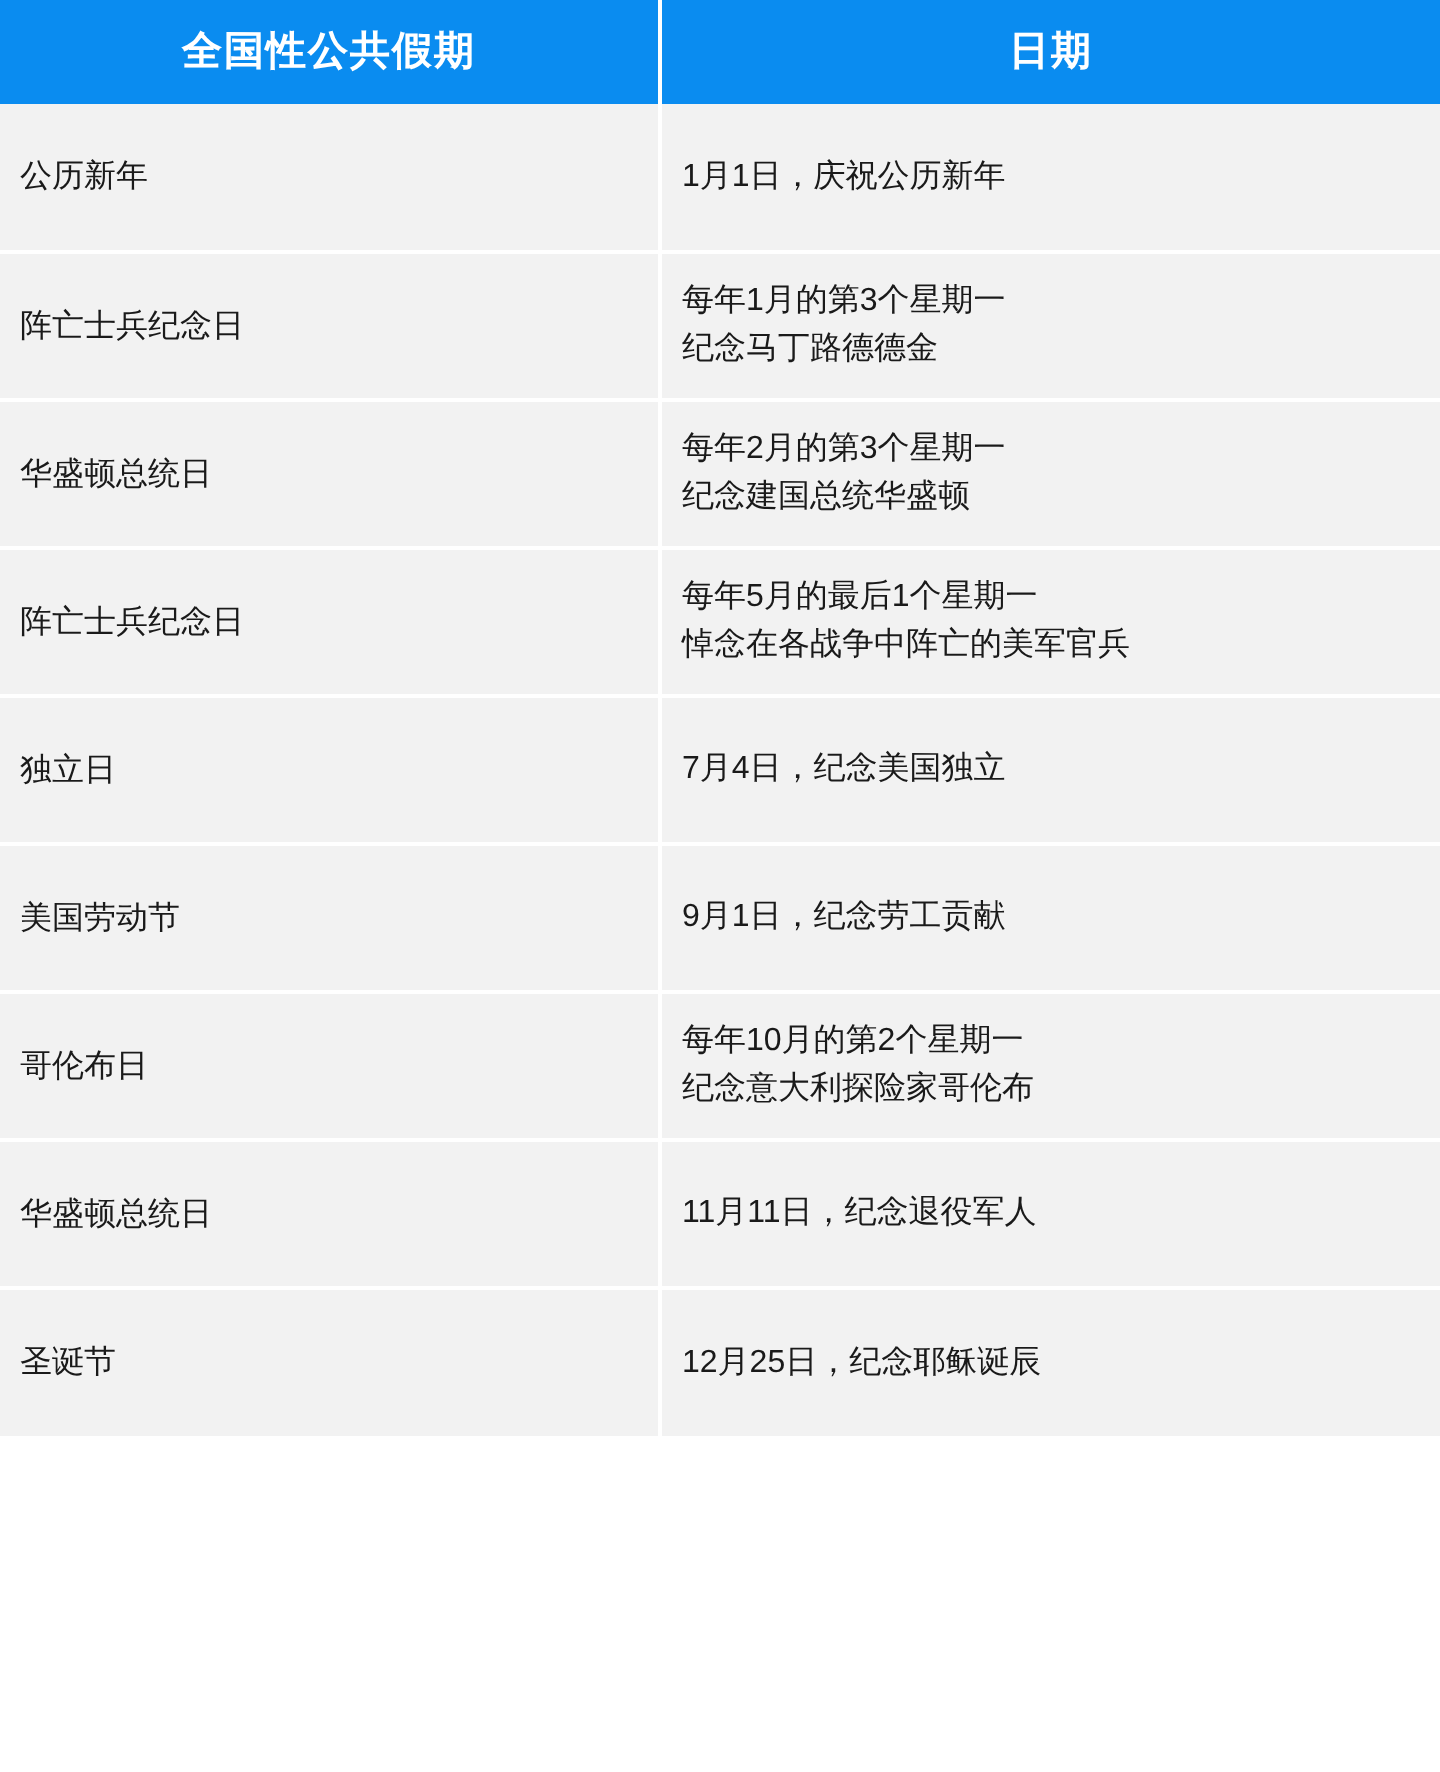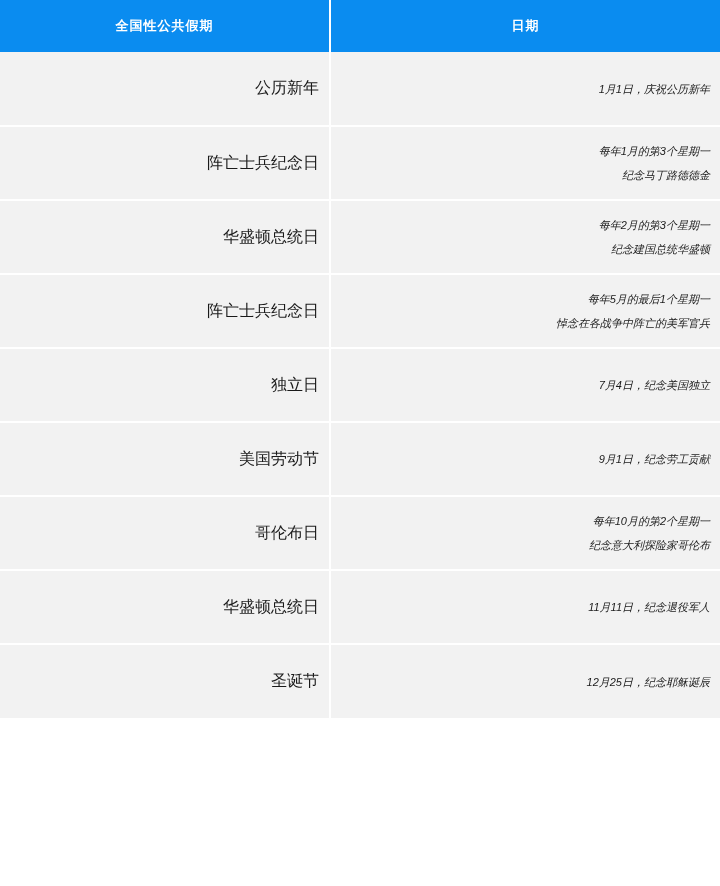--- a/index.html
+++ b/index.html
@@ -17,53 +17,52 @@
     width: 720px;
     border-collapse: collapse;
     table-layout: fixed;
   }
   .holiday-table col.col-name { width: 330px; }
   .holiday-table col.col-date { width: 390px; }
 
   .holiday-table thead th {
     background: #0a8cf0;
     color: #ffffff;
-    font-size: 13px;
+    font-size: 20px;
     font-weight: bold;
     height: 52px;
     line-height: 52px;
     padding: 0;
     text-align: center;
     border: none;
     letter-spacing: 1px;
   }
   .holiday-table thead th.th-name {
     border-right: 2px solid #ffffff;
   }
 
   .holiday-table tbody td {
     background: #f2f2f2;
     color: #1a1a1a;
     font-size: 15px;
-    text-align: right;
+    text-align: left;
     vertical-align: middle;
     height: 74px;
     padding: 4px 10px;
     border-top: 2px solid #ffffff;
     border-bottom: 2px solid #ffffff;
     box-sizing: border-box;
   }
   .holiday-table tbody td.cell-name {
     border-right: 2px solid #ffffff;
     font-size: 16px;
   }
   .holiday-table tbody td.cell-date {
-    font-size: 11px;
+    font-size: 16px;
     line-height: 24px;
-    font-style: italic;
   }
   .holiday-table tbody tr:first-child td {
     border-top: none;
   }
   .holiday-table tbody tr:last-child td {
     border-bottom: none;
   }
   .cell-date .line {
     display: block;
   }

